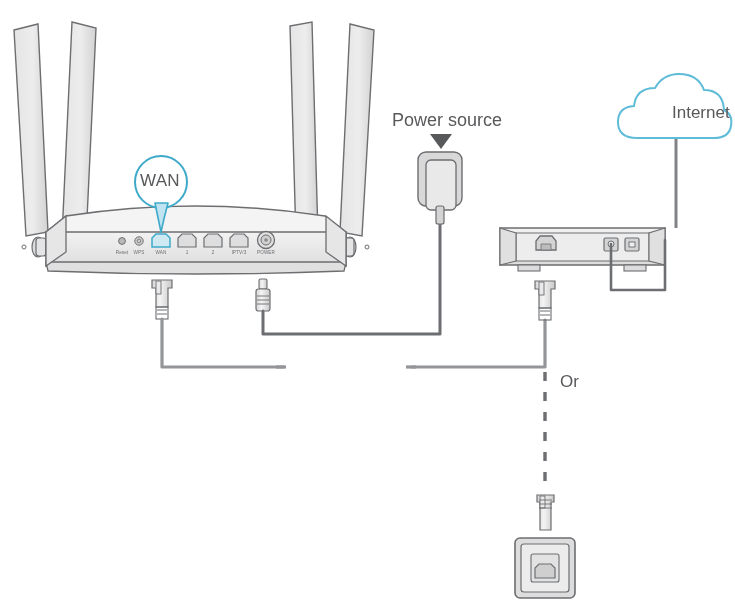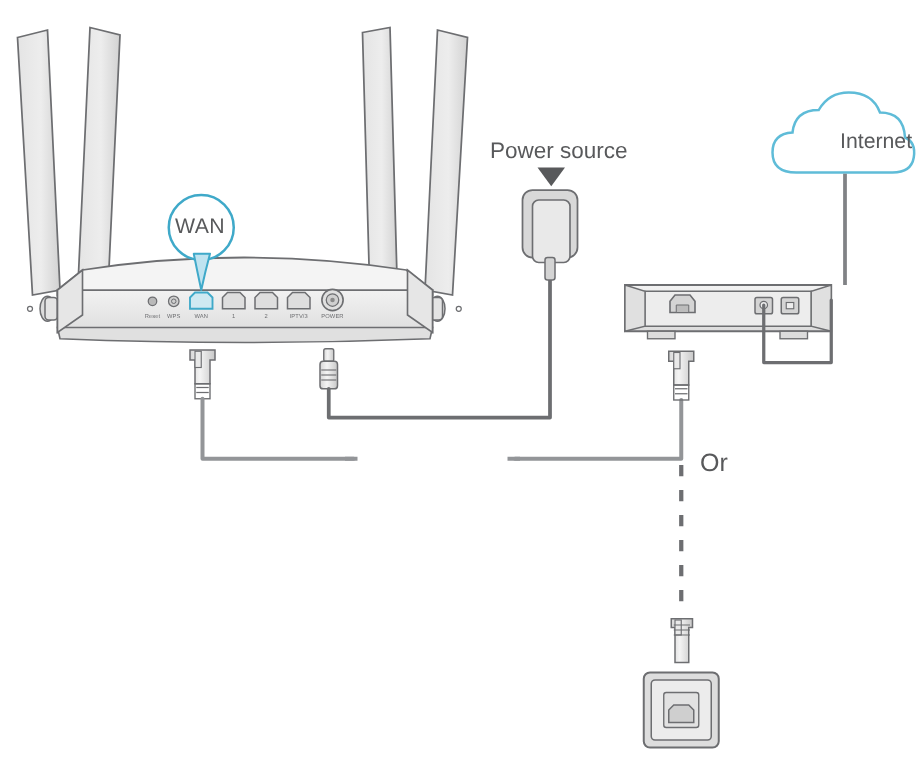--- a/index.html
+++ b/index.html
@@ -48,22 +48,22 @@
   }
   #label-ethernet-cable {
     left: 283px;
     top: 360px;
     font-size: 17px;
     background: #ffffff;
     padding: 0 3px;
   }
   #label-or {
     left: 560px;
-    top: 360px;
-    font-size: 20px;
+    top: 372px;
+    font-size: 17px;
   }
   .port-lbl {
     position: absolute;
     font-size: 4.6px;
     color: #6d6e71;
     letter-spacing: 0.1px;
     text-align: center;
     font-family: "Liberation Sans", sans-serif;
   }
 </style>

